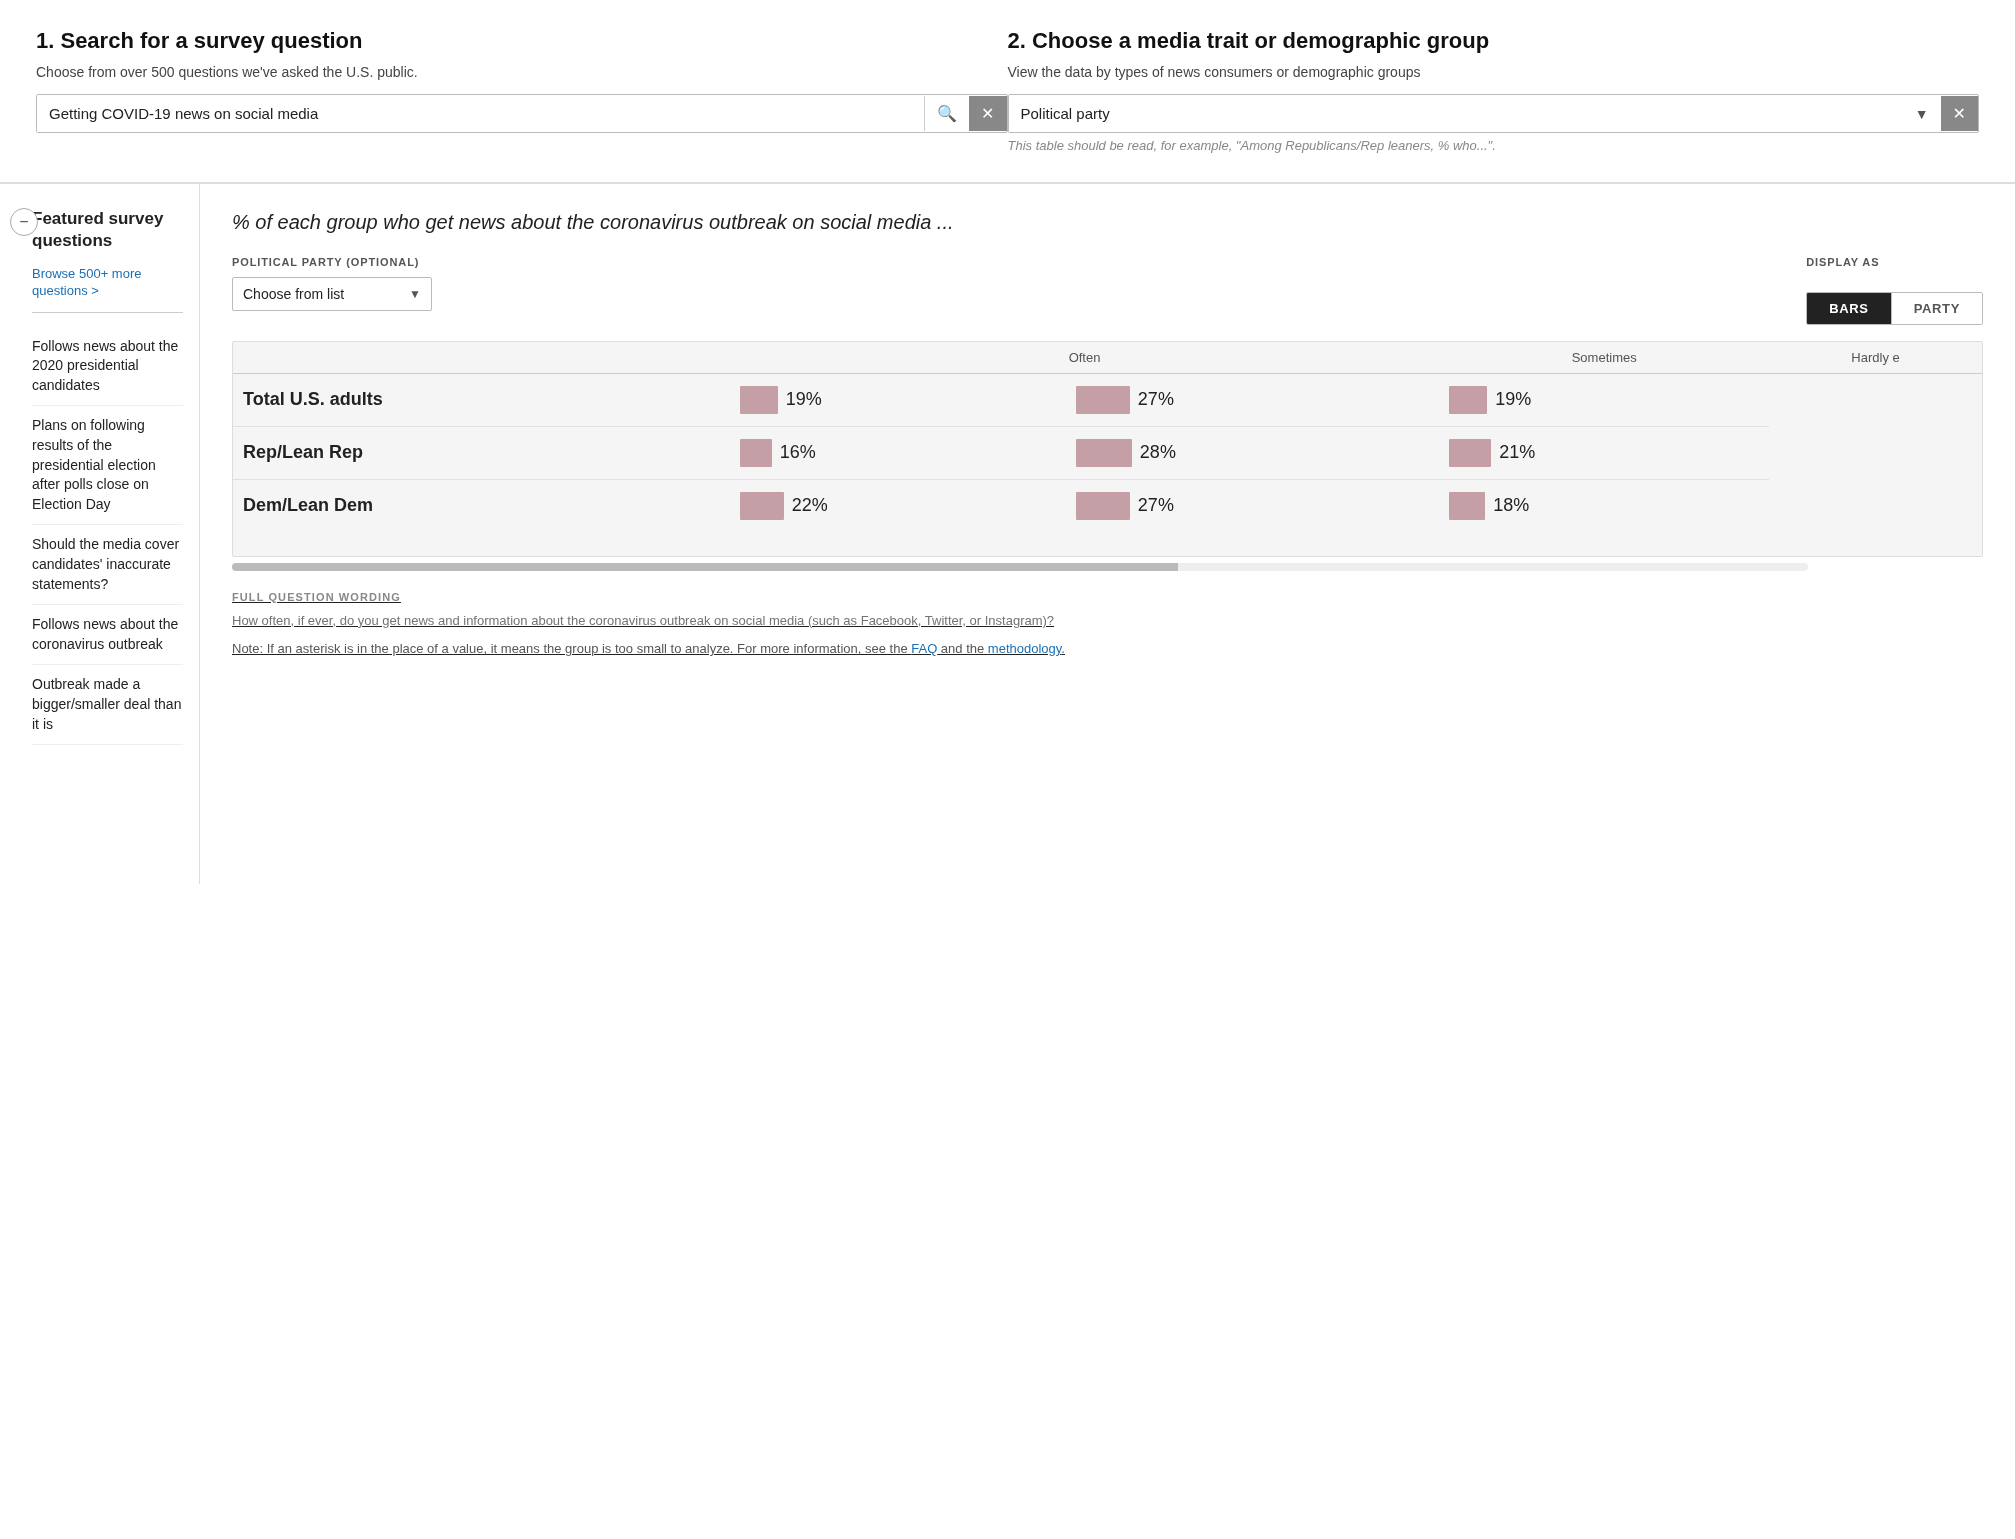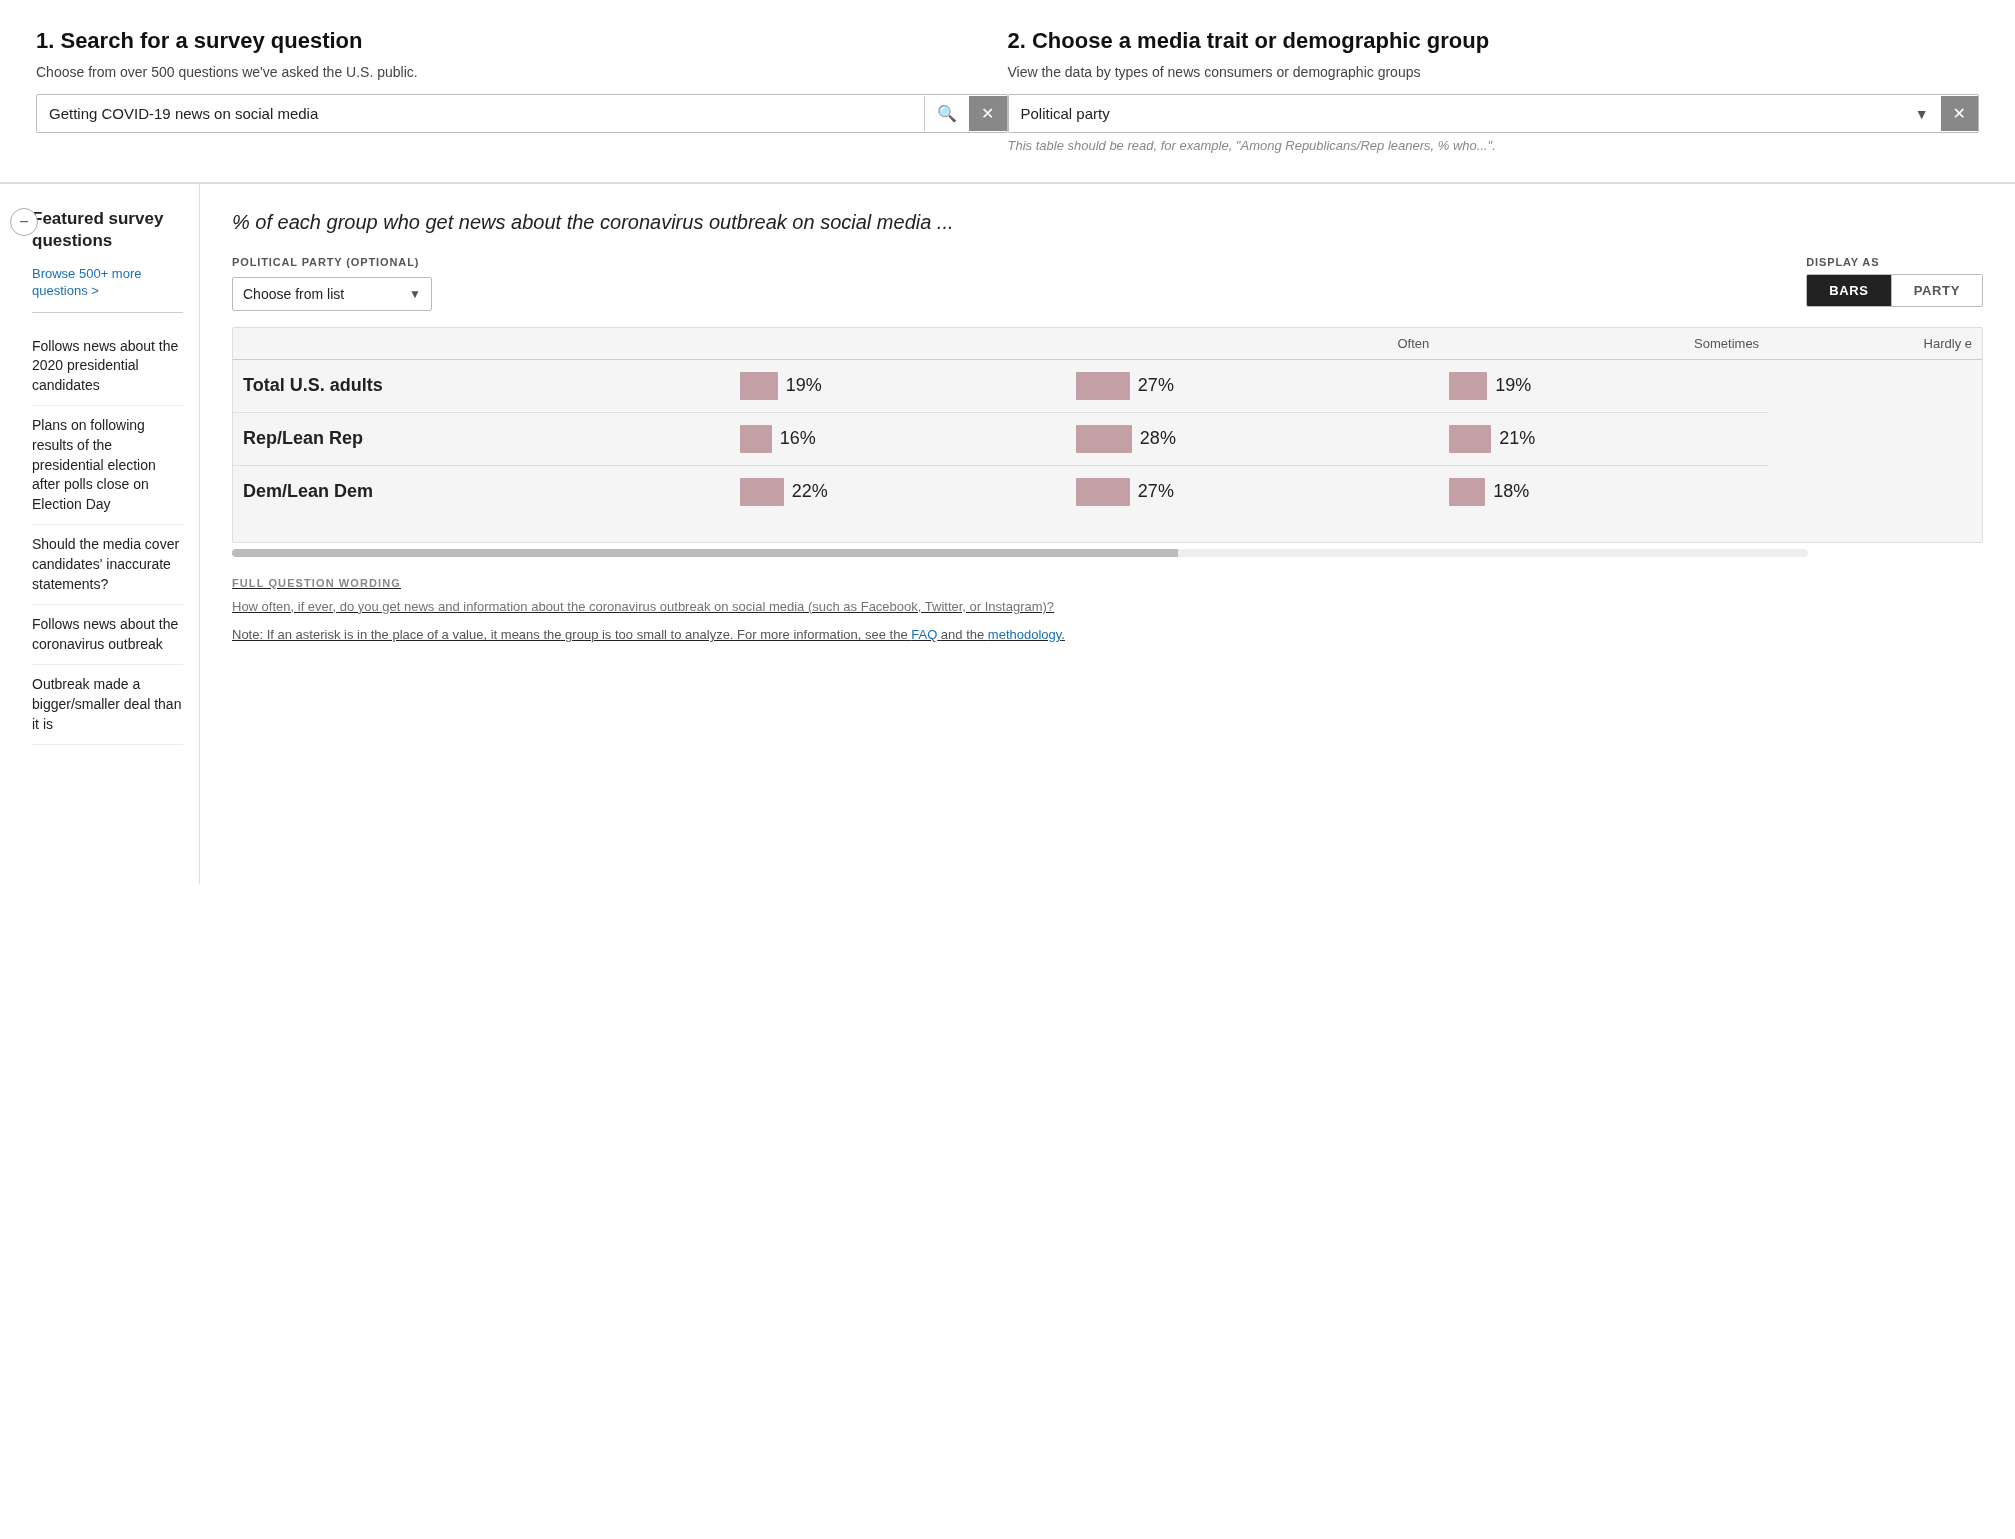--- a/index.html
+++ b/index.html
@@ -221,21 +221,21 @@
       cursor: pointer;
     }
 
     .filter-arrow {
       padding: 6px 10px;
       font-size: 12px;
       color: #555;
       pointer-events: none;
     }
 
-    .display-group { display: flex; flex-direction: column; gap: 6px; justify-content: space-between; }
+    .display-group { display: flex; flex-direction: column; gap: 24px; justify-content: space-between; }
 
     .display-buttons {
       display: flex;
       border: 1.5px solid #bbb;
       border-radius: 2px;
       overflow: hidden;
     }
 
     .display-btn {
       padding: 8px 22px;
@@ -258,21 +258,21 @@
     .data-table {
       width: 100%;
       border-collapse: collapse;
       margin-bottom: 24px;
     }
 
     .data-table th {
       font-size: 13px;
       font-weight: 400;
       color: #555;
-      text-align: right;
+      text-align: center;
       padding: 8px 10px;
       border-bottom: 1px solid #ccc;
     }
 
     .data-table td {
       padding: 12px 10px;
       font-size: 18px;
       border-bottom: 1px solid #e0e0e0;
       vertical-align: middle;
     }

